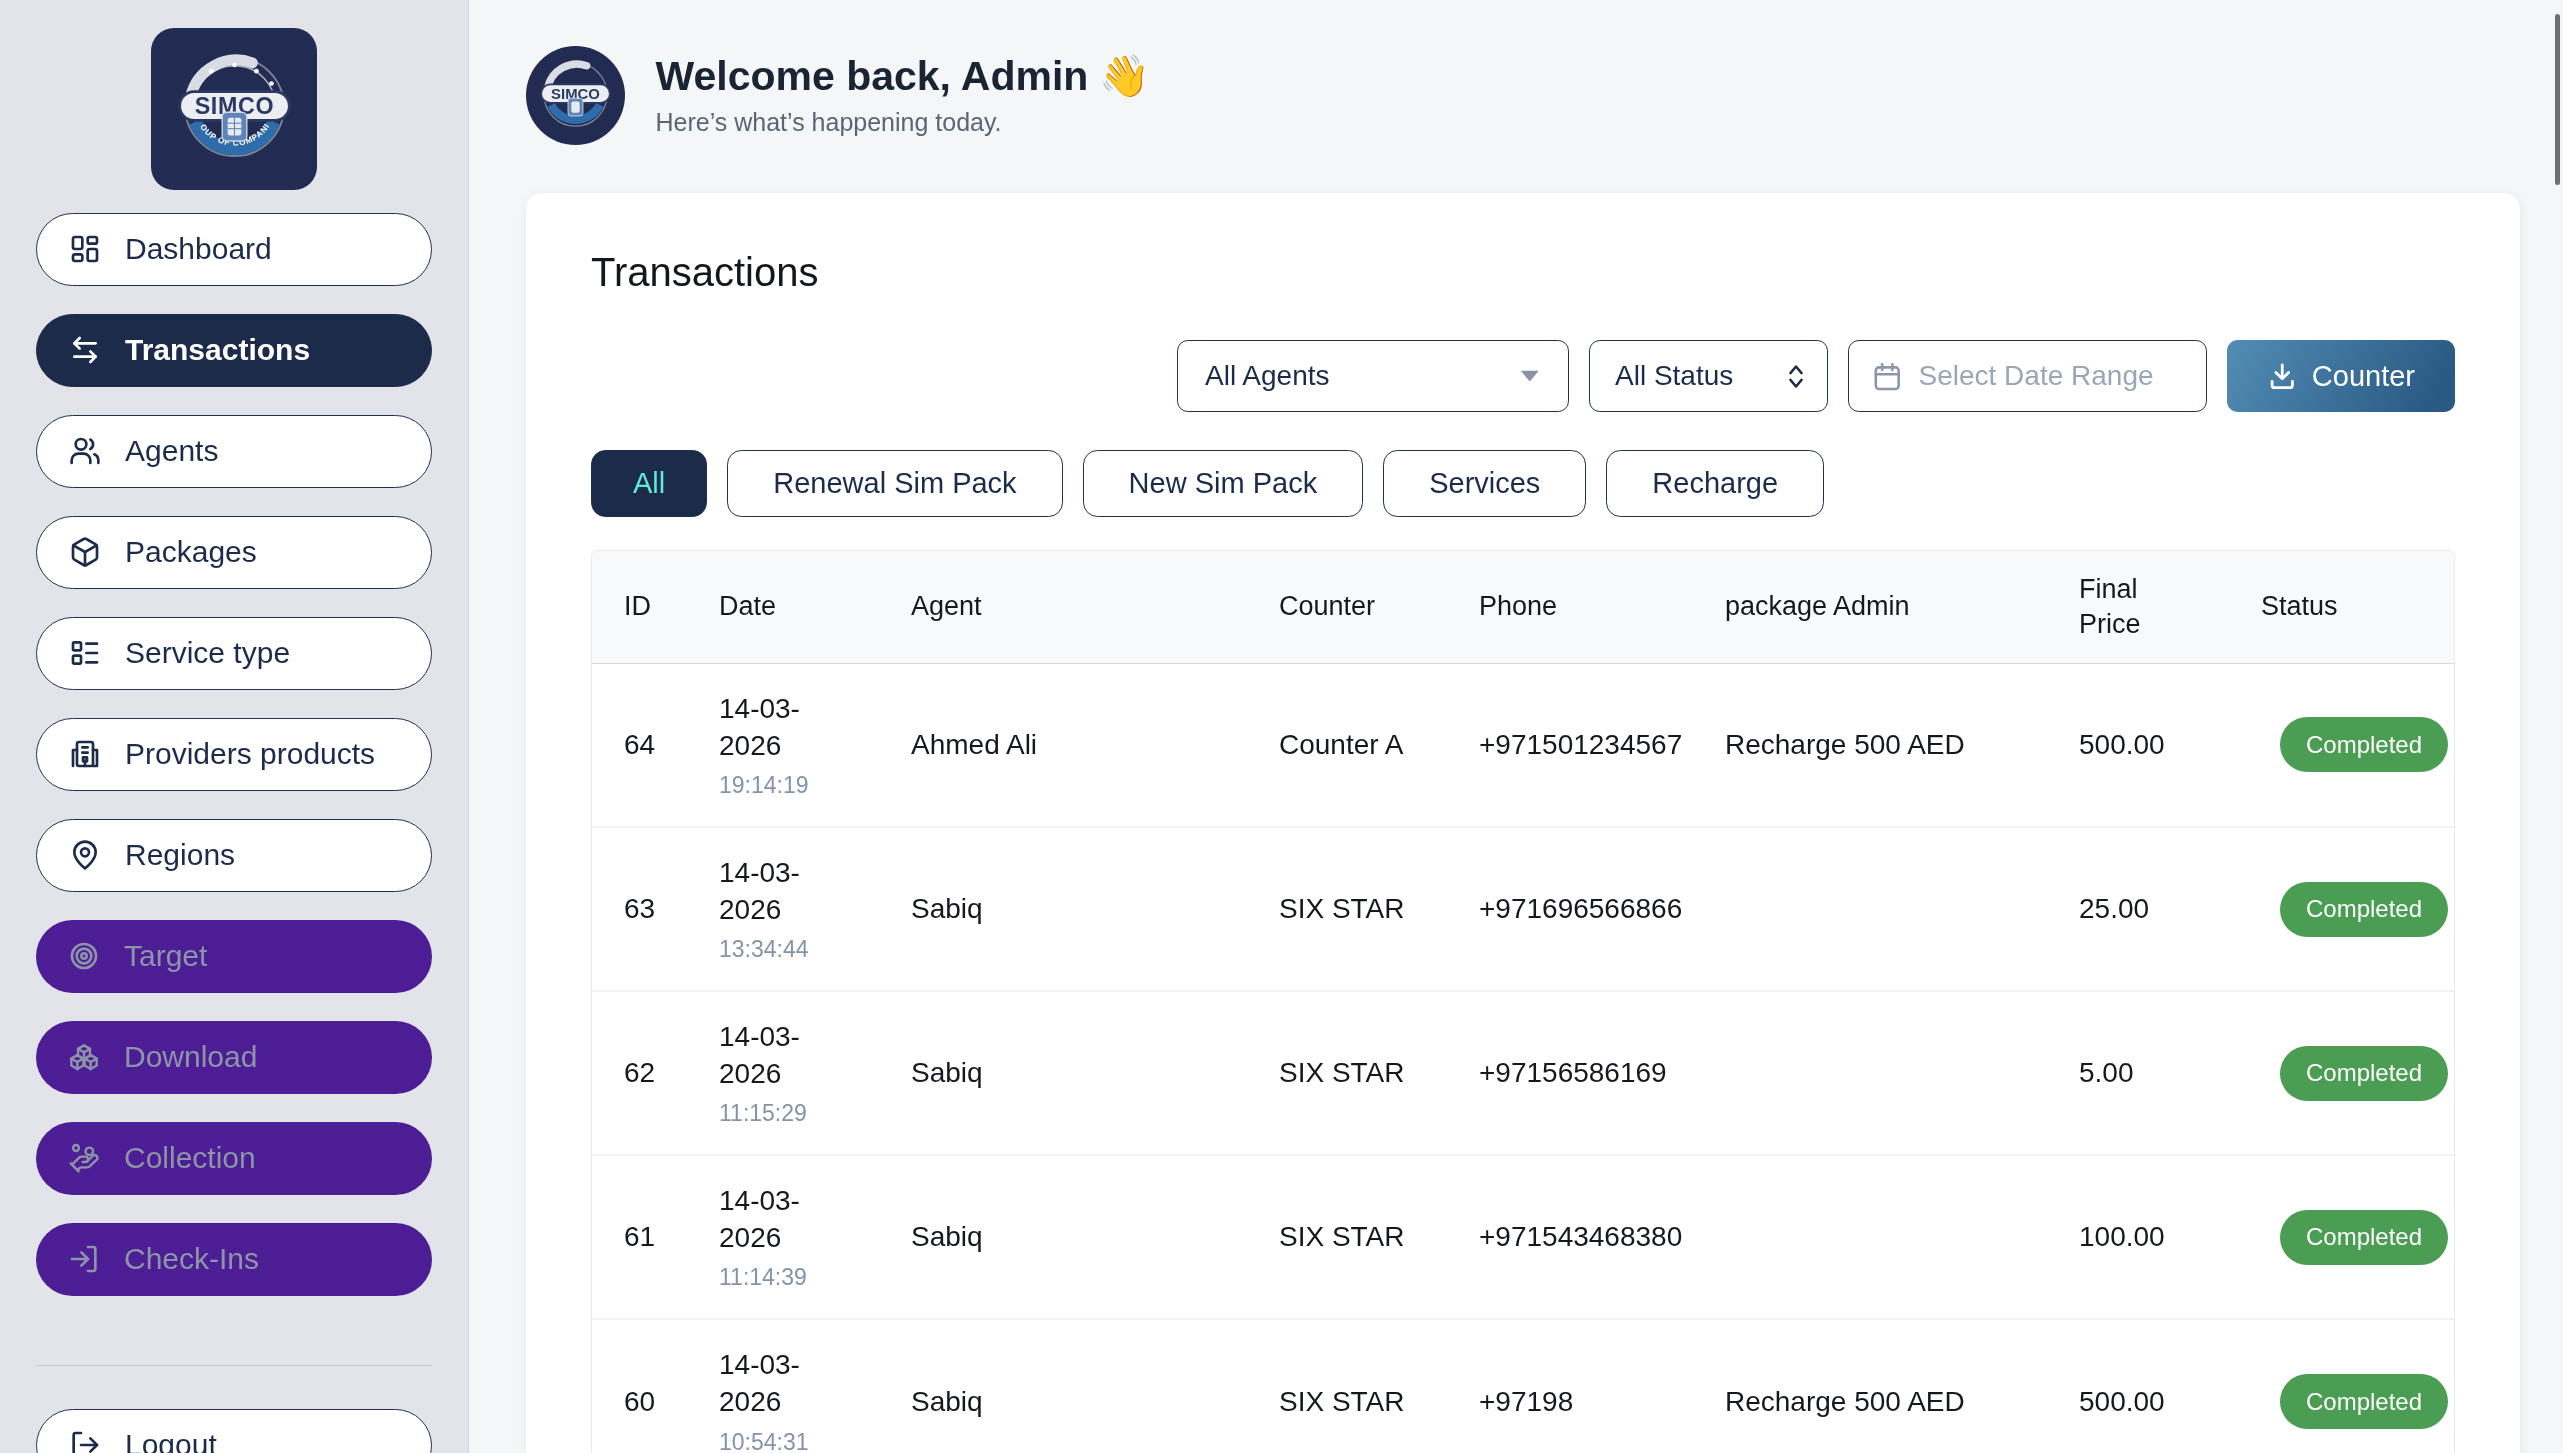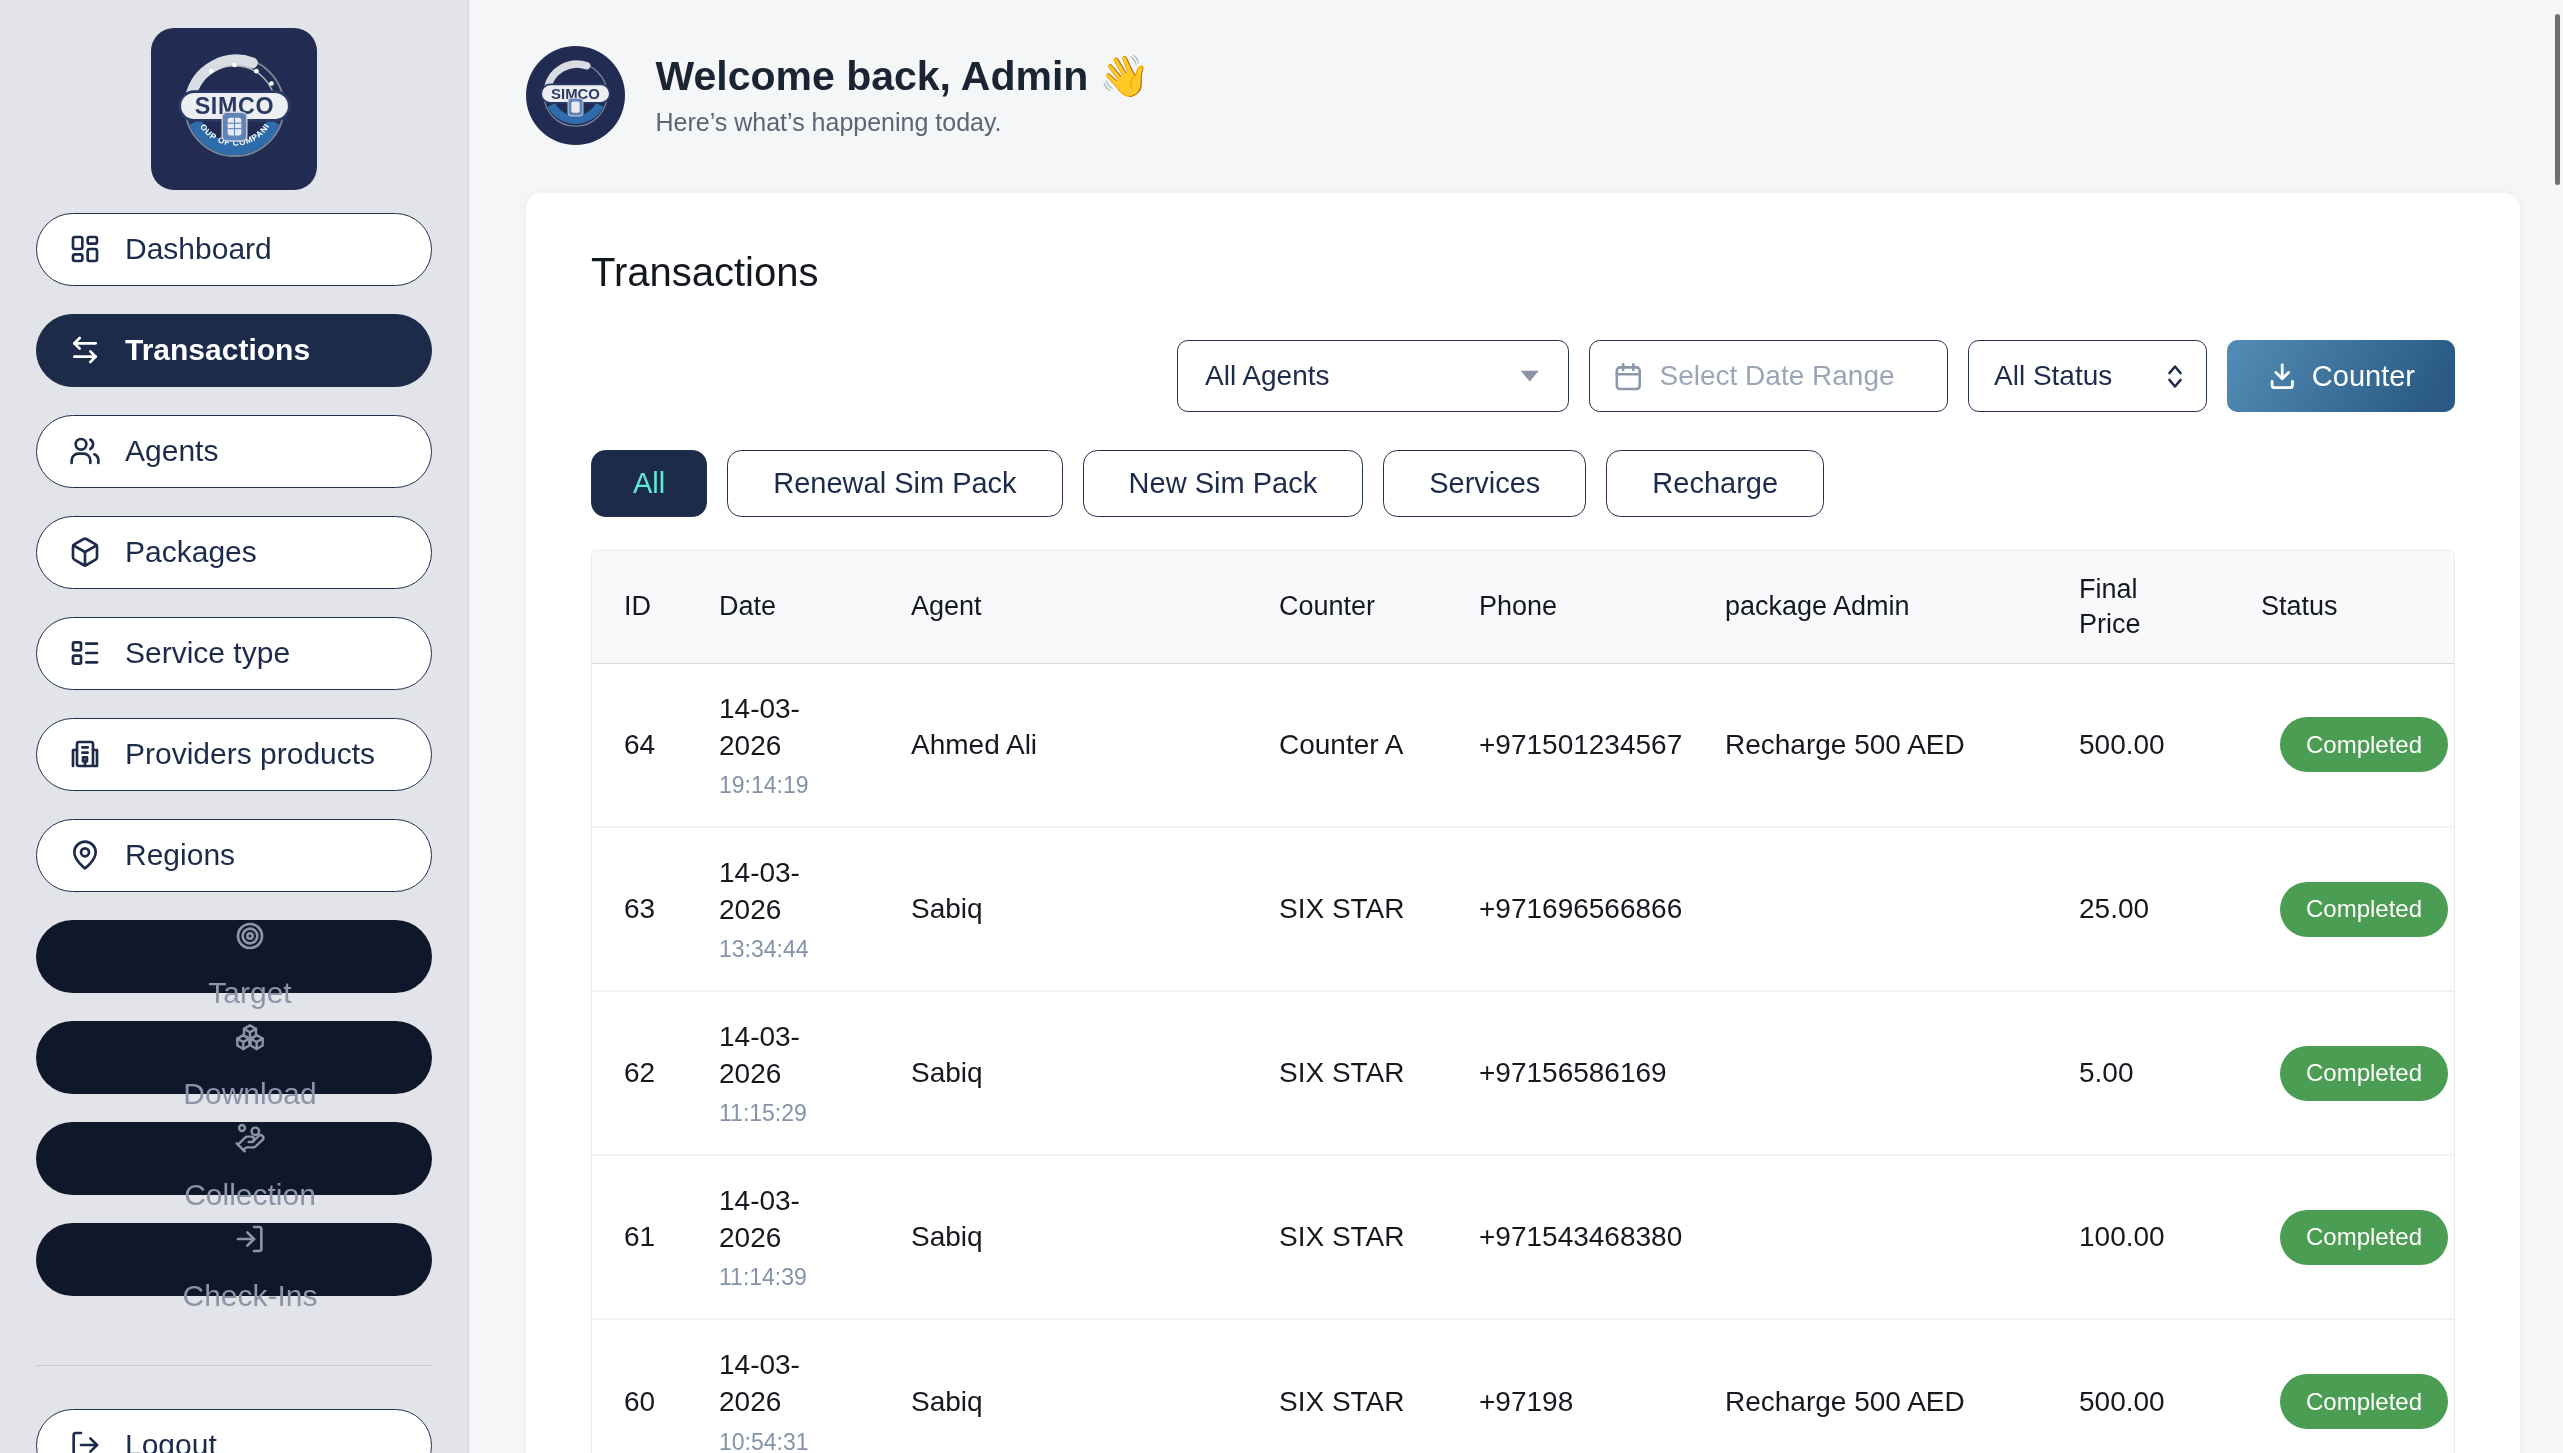--- a/index.html
+++ b/index.html
@@ -10,21 +10,21 @@
   .sidebar { position:fixed; left:0; top:0; width:469px; height:1453px;
     background:#e2e4e9; border-right:0.9px solid #d2d5db; z-index:2; }
   .logo-box { width:166px; height:162px; margin:28px 0 0 151px; background:#222c52;
     border-radius:23px; display:flex; align-items:center; justify-content:center; }
   .nav { margin-top:22.5px; }
   .nav-item { width:396px; height:73px; margin:0 0 28px 36px; border-radius:37px;
     display:flex; align-items:center; padding-left:32px; gap:24px; font-size:30px;
     color:#1d2b4b; background:#ffffff; border:1.8px solid #22304f; cursor:pointer; }
   .nav-item .nav-icon { display:flex; align-items:center; }
   .nav-item.active { background:#1d2b4b; border-color:#1d2b4b; color:#ffffff; font-weight:bold; }
-  .nav-item.disabled { background:#0f172a; border:none; color:#8c95a7; cursor:default;flex-direction:column; }
+  .nav-item.disabled { background:#4c1d95; border:none; color:#8c95a7; cursor:default; }
   .sidebar-divider { margin:69px 36px 0 36px; border-top:1.8px solid #c5c9d1; }
   .nav-item.logout { margin-top:43px; margin-bottom:0; }
 
   
   .main { margin-left:470px; }
   .welcome { display:flex; align-items:center; gap:30.5px; padding:46px 0 0 56px; }
   .avatar { width:99px; height:99px; border-radius:50%; background:#222c52;
     overflow:hidden; flex-shrink:0; display:flex; align-items:center; justify-content:center; }
   .welcome-title { font-size:41px; font-weight:bold; color:#1b2433; line-height:1.1; }
   .welcome-sub { font-size:25px; color:#5b6574; margin-top:9px; }
@@ -272,39 +272,39 @@
 
     <div class="filters">
       <div class="ctl select-agents">
         <span>All Agents</span>
         <span>
           <svg width="21.6" height="13.5" viewBox="0 0 24 15">
               <polygon points="2,2 22,2 12,14" fill="#8a93a3"></polygon>
             </svg>
         </span>
       </div>
+      <div class="ctl select-status">
+        <span>All Status</span>
+        <span>
+          <svg width="18" height="29" viewBox="0 0 16 26" fill="none" stroke="#1d2b4b" stroke-width="2.2" stroke-linecap="round" stroke-linejoin="round">
+              <path d="M3 10 8 4l5 6"></path>
+              <path d="M3 16 8 22l5-6"></path>
+            </svg>
+        </span>
+      </div>
       <div class="ctl date-field">
         <span>
           <svg width="30.5" height="30.5" viewBox="0 0 24 24" fill="none" stroke="#8b97a8" stroke-width="2" stroke-linecap="round" stroke-linejoin="round">
               <rect x="3" y="5" width="18" height="17" rx="2.5"></rect>
               <line x1="8" y1="2.5" x2="8" y2="7"></line>
               <line x1="16" y1="2.5" x2="16" y2="7"></line>
               <line x1="3" y1="10.5" x2="21" y2="10.5"></line>
             </svg>
         </span>
         <input type="text" placeholder="Select Date Range" style="">
-      </div>
-      <div class="ctl select-status">
-        <span>All Status</span>
-        <span>
-          <svg width="18" height="29" viewBox="0 0 16 26" fill="none" stroke="#1d2b4b" stroke-width="2.2" stroke-linecap="round" stroke-linejoin="round">
-              <path d="M3 10 8 4l5 6"></path>
-              <path d="M3 16 8 22l5-6"></path>
-            </svg>
-        </span>
       </div>
       <button class="btn-download">
         <span>
           <svg width="30.5" height="30.5" viewBox="0 0 24 24" fill="none" stroke="#ffffff" stroke-width="2.2" stroke-linecap="round" stroke-linejoin="round">
               <path d="M12 3v10"></path>
               <path d="m7 9 5 5 5-5"></path>
               <path d="M4 16v3a2 2 0 0 0 2 2h12a2 2 0 0 0 2-2v-3"></path>
             </svg>
         </span>
         <span>Counter</span>

